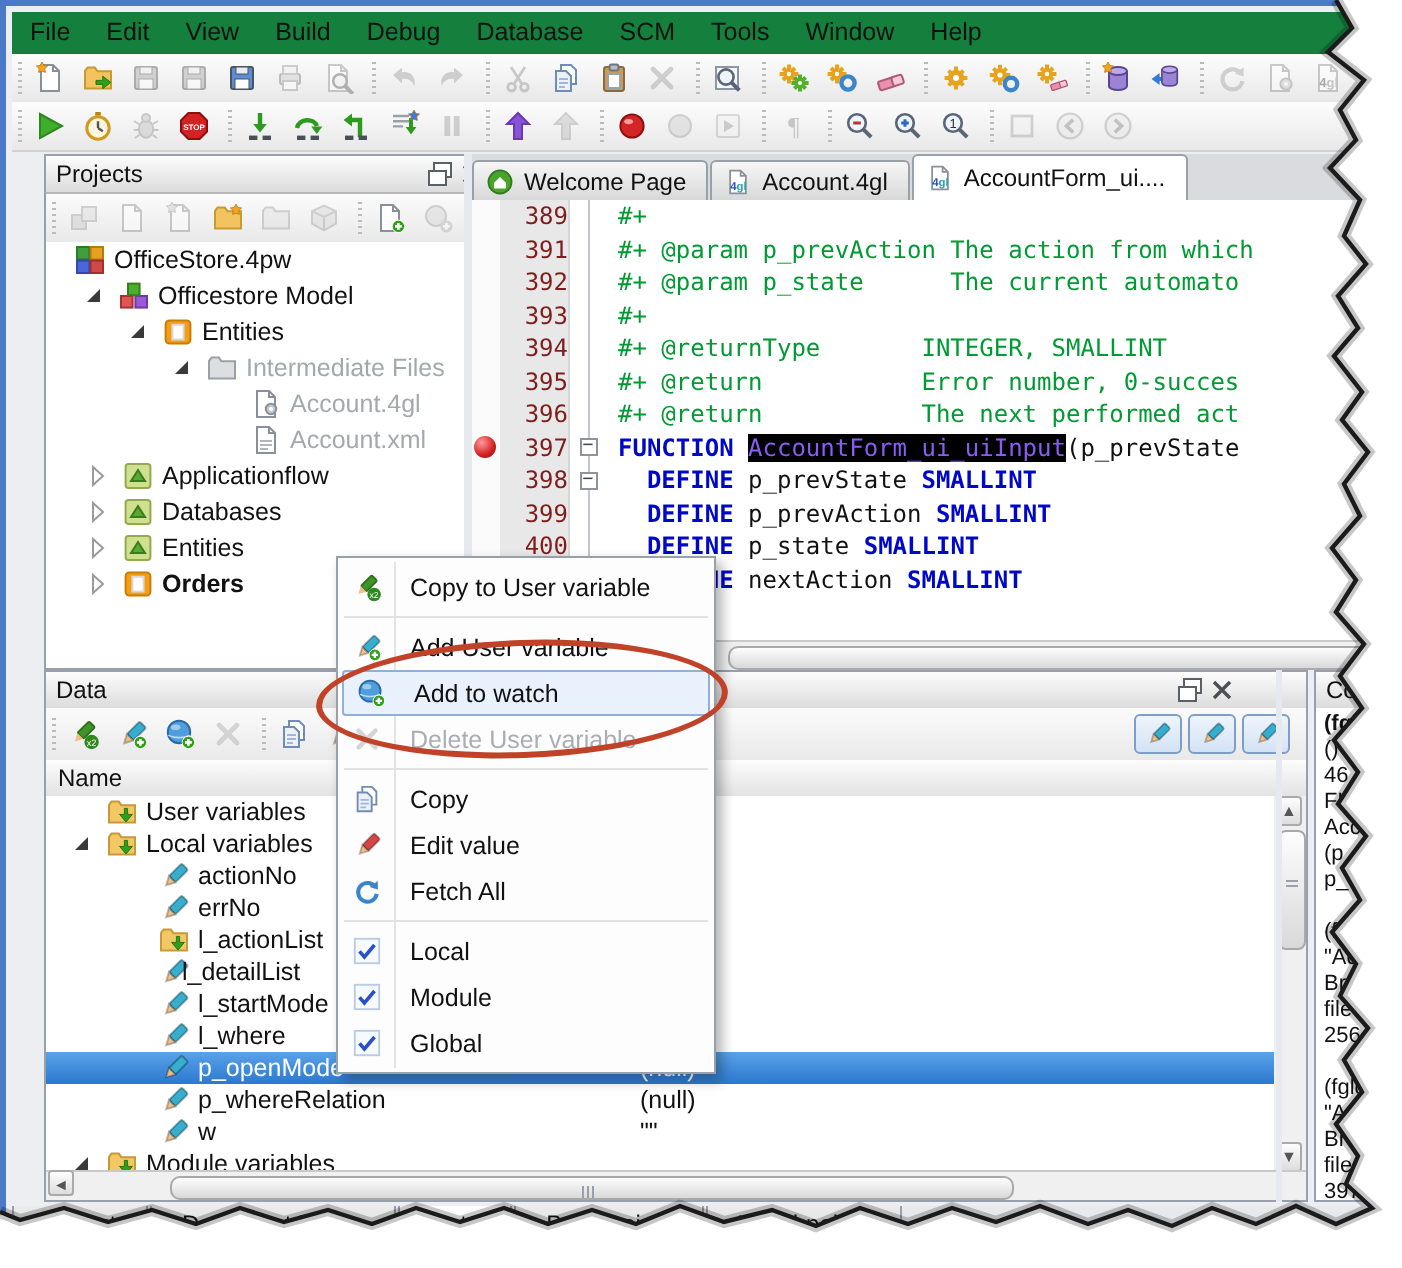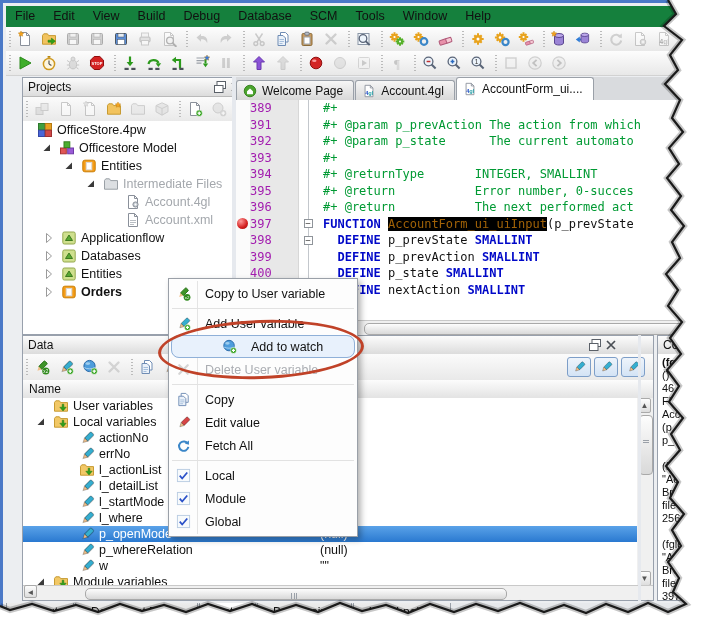--- a/index.html
+++ b/index.html
@@ -43,29 +43,29 @@
        padding:0 10px 0 6px;background:linear-gradient(#f6f6f6,#d8d8d8);border:1px solid #9aa0a8;border-bottom:none;
        border-radius:3px 3px 0 0;font-size:12px;vertical-align:bottom;}
   .tab.active{height:22px;margin-top:0;background:#fff;}
   .tablist-btn{position:absolute;top:5px;left:430px;width:16px;height:14px;border:none;background:transparent;padding:0;}
   .code{position:absolute;left:0;top:23px;right:0;bottom:14px;background:#fff;overflow:hidden;
         font-family:"DejaVu Sans Mono",monospace;font-size:12px;}
   .cl{display:flex;height:16.5px;line-height:16.5px;white-space:pre;}
   .cl .bpc{width:14px;flex:0 0 14px;position:relative;background:#fbfbfb;}
   .bpdot{position:absolute;left:1px;top:2.5px;width:11px;height:11px;border-radius:50%;
          background:radial-gradient(circle at 35% 30%,#ff9a9a,#d31f1f 60%,#8f0d0d);}
-  .cl .ln{width:34px;flex:0 0 34px;background:#e8e8e8;color:#a21caf;text-align:left;padding-right:14px;
+  .cl .ln{width:34px;flex:0 0 34px;background:#e8e8e8;color:#7f1d1d;text-align:right;padding-right:0;
           border-right:1px solid #d7d7d7;}
   .cl .fd{width:19px;flex:0 0 19px;position:relative;
           background:linear-gradient(#c3c7cc,#c3c7cc) no-repeat 9px 0/1px 100%;}
   .fbox{position:absolute;left:4.5px;top:3.5px;width:9px;height:9px;border:1px solid #8f949a;background:#fff;
         font-size:9px;line-height:7px;text-align:center;color:#444;box-sizing:border-box;}
   .cl .src{padding-left:5px;}
   .cm{color:#009a33;} .kw{color:#0008c8;font-weight:bold;} .pl{color:#111;}
-  .selword{background:#000;color:#a16207;}
+  .selword{background:#000;color:#8b5cf6;}
   .hscroll{position:absolute;left:0;right:0;bottom:0;height:14px;background:#f0f0f0;border-top:1px solid #c9c9c9;}
   .hthumb{position:absolute;top:1.5px;height:10px;background:linear-gradient(#fdfdfd,#d9d9d9);
           border:1px solid #a9a9a9;border-radius:5px;}
   
   #data-panel{left:3px;top:332px;width:632px;height:266px;}
   .dtoolbar{position:absolute;left:0;right:0;top:18px;height:26px;background:linear-gradient(#fbfbfb,#e9e9e9);
             border-bottom:1px solid #d5d5d5;display:flex;align-items:center;}
   .togglebtn{width:24px;height:20px;margin-left:3px;border:1px solid #7d9ec8;border-radius:3px;
              background:linear-gradient(#eef4fb,#d3e3f5);display:inline-flex;align-items:center;justify-content:center;padding:0;}
   .toggles{position:absolute;right:8px;top:21px;display:flex;}
@@ -102,21 +102,21 @@
         border:1px solid #9aa0a8;border-top:none;border-radius:0 0 3px 3px;margin-right:1px;font-size:12px;}
   .btab.active{background:#fff;height:21px;}
   
   .ctxmenu{position:absolute;left:168px;top:278px;width:188px;background:#fdfdfd;border:1px solid #9aa0a8;
            box-shadow:3px 3px 6px rgba(0,0,0,.3);padding:3px 0;z-index:30;}
   .ctxmenu:before{content:"";position:absolute;left:28px;top:2px;bottom:2px;width:1px;background:#e4e4e4;}
   .citem{position:relative;display:flex;align-items:center;height:23px;font-size:12.5px;}
   .citem .cicon{width:28px;flex:0 0 28px;display:flex;align-items:center;justify-content:center;}
   .citem .clabel{padding-left:8px;}
   .citem.disabled .clabel{color:#aaadb2;}
-  .citem.hover{background:#e8f1fc;outline:1px solid #8fb0d8;outline-offset:-1px;border-radius:8px;margin:0 2px;padding-left:44px;}
+  .citem.hover{background:#e8f1fc;outline:1px solid #8fb0d8;outline-offset:-1px;border-radius:2px;margin:0 2px;}
   .csep{height:7px;position:relative;}
   .csep:after{content:"";position:absolute;left:3px;right:3px;top:3px;height:1px;background:#e2e2e2;}
   
   .red-ellipse{position:absolute;left:158px;top:320px;width:200px;height:53px;border:3px solid #c04228;
                border-radius:50%;transform:rotate(-2deg);z-index:35;}
   .tear{position:absolute;left:0;top:0;z-index:50;pointer-events:none;}
   svg{display:block;}
 </style>
 </head>
 <body>
@@ -939,21 +939,21 @@
           </div>
           <div class="drow">
             <span class="ticon" style="left: 56px;">
               <svg viewBox="0 0 16 16" width="16" height="16">
                 <g transform="rotate(45 8 8)">
                   <rect x="6.2" y="0.8" width="4.6" height="9" rx="1" fill="#35aed0" stroke="rgba(0,0,0,.3)"></rect>
                   <polygon points="6.2,9.8 10.8,9.8 8.5,14" fill="#f0c08a" stroke="rgba(0,0,0,.25)"></polygon>
                 </g>
               </svg>
             </span>
-            <span class="dname" style="left: 76px;">l_detailList</span>
+            <span class="dname" style="left: 68px;">l_detailList</span>
           </div>
           <div class="drow">
             <span class="ticon" style="left: 56px;">
               <svg viewBox="0 0 16 16" width="16" height="16">
                 <g transform="rotate(45 8 8)">
                   <rect x="6.2" y="0.8" width="4.6" height="9" rx="1" fill="#35aed0" stroke="rgba(0,0,0,.3)"></rect>
                   <polygon points="6.2,9.8 10.8,9.8 8.5,14" fill="#f0c08a" stroke="rgba(0,0,0,.25)"></polygon>
                 </g>
               </svg>
             </span>

